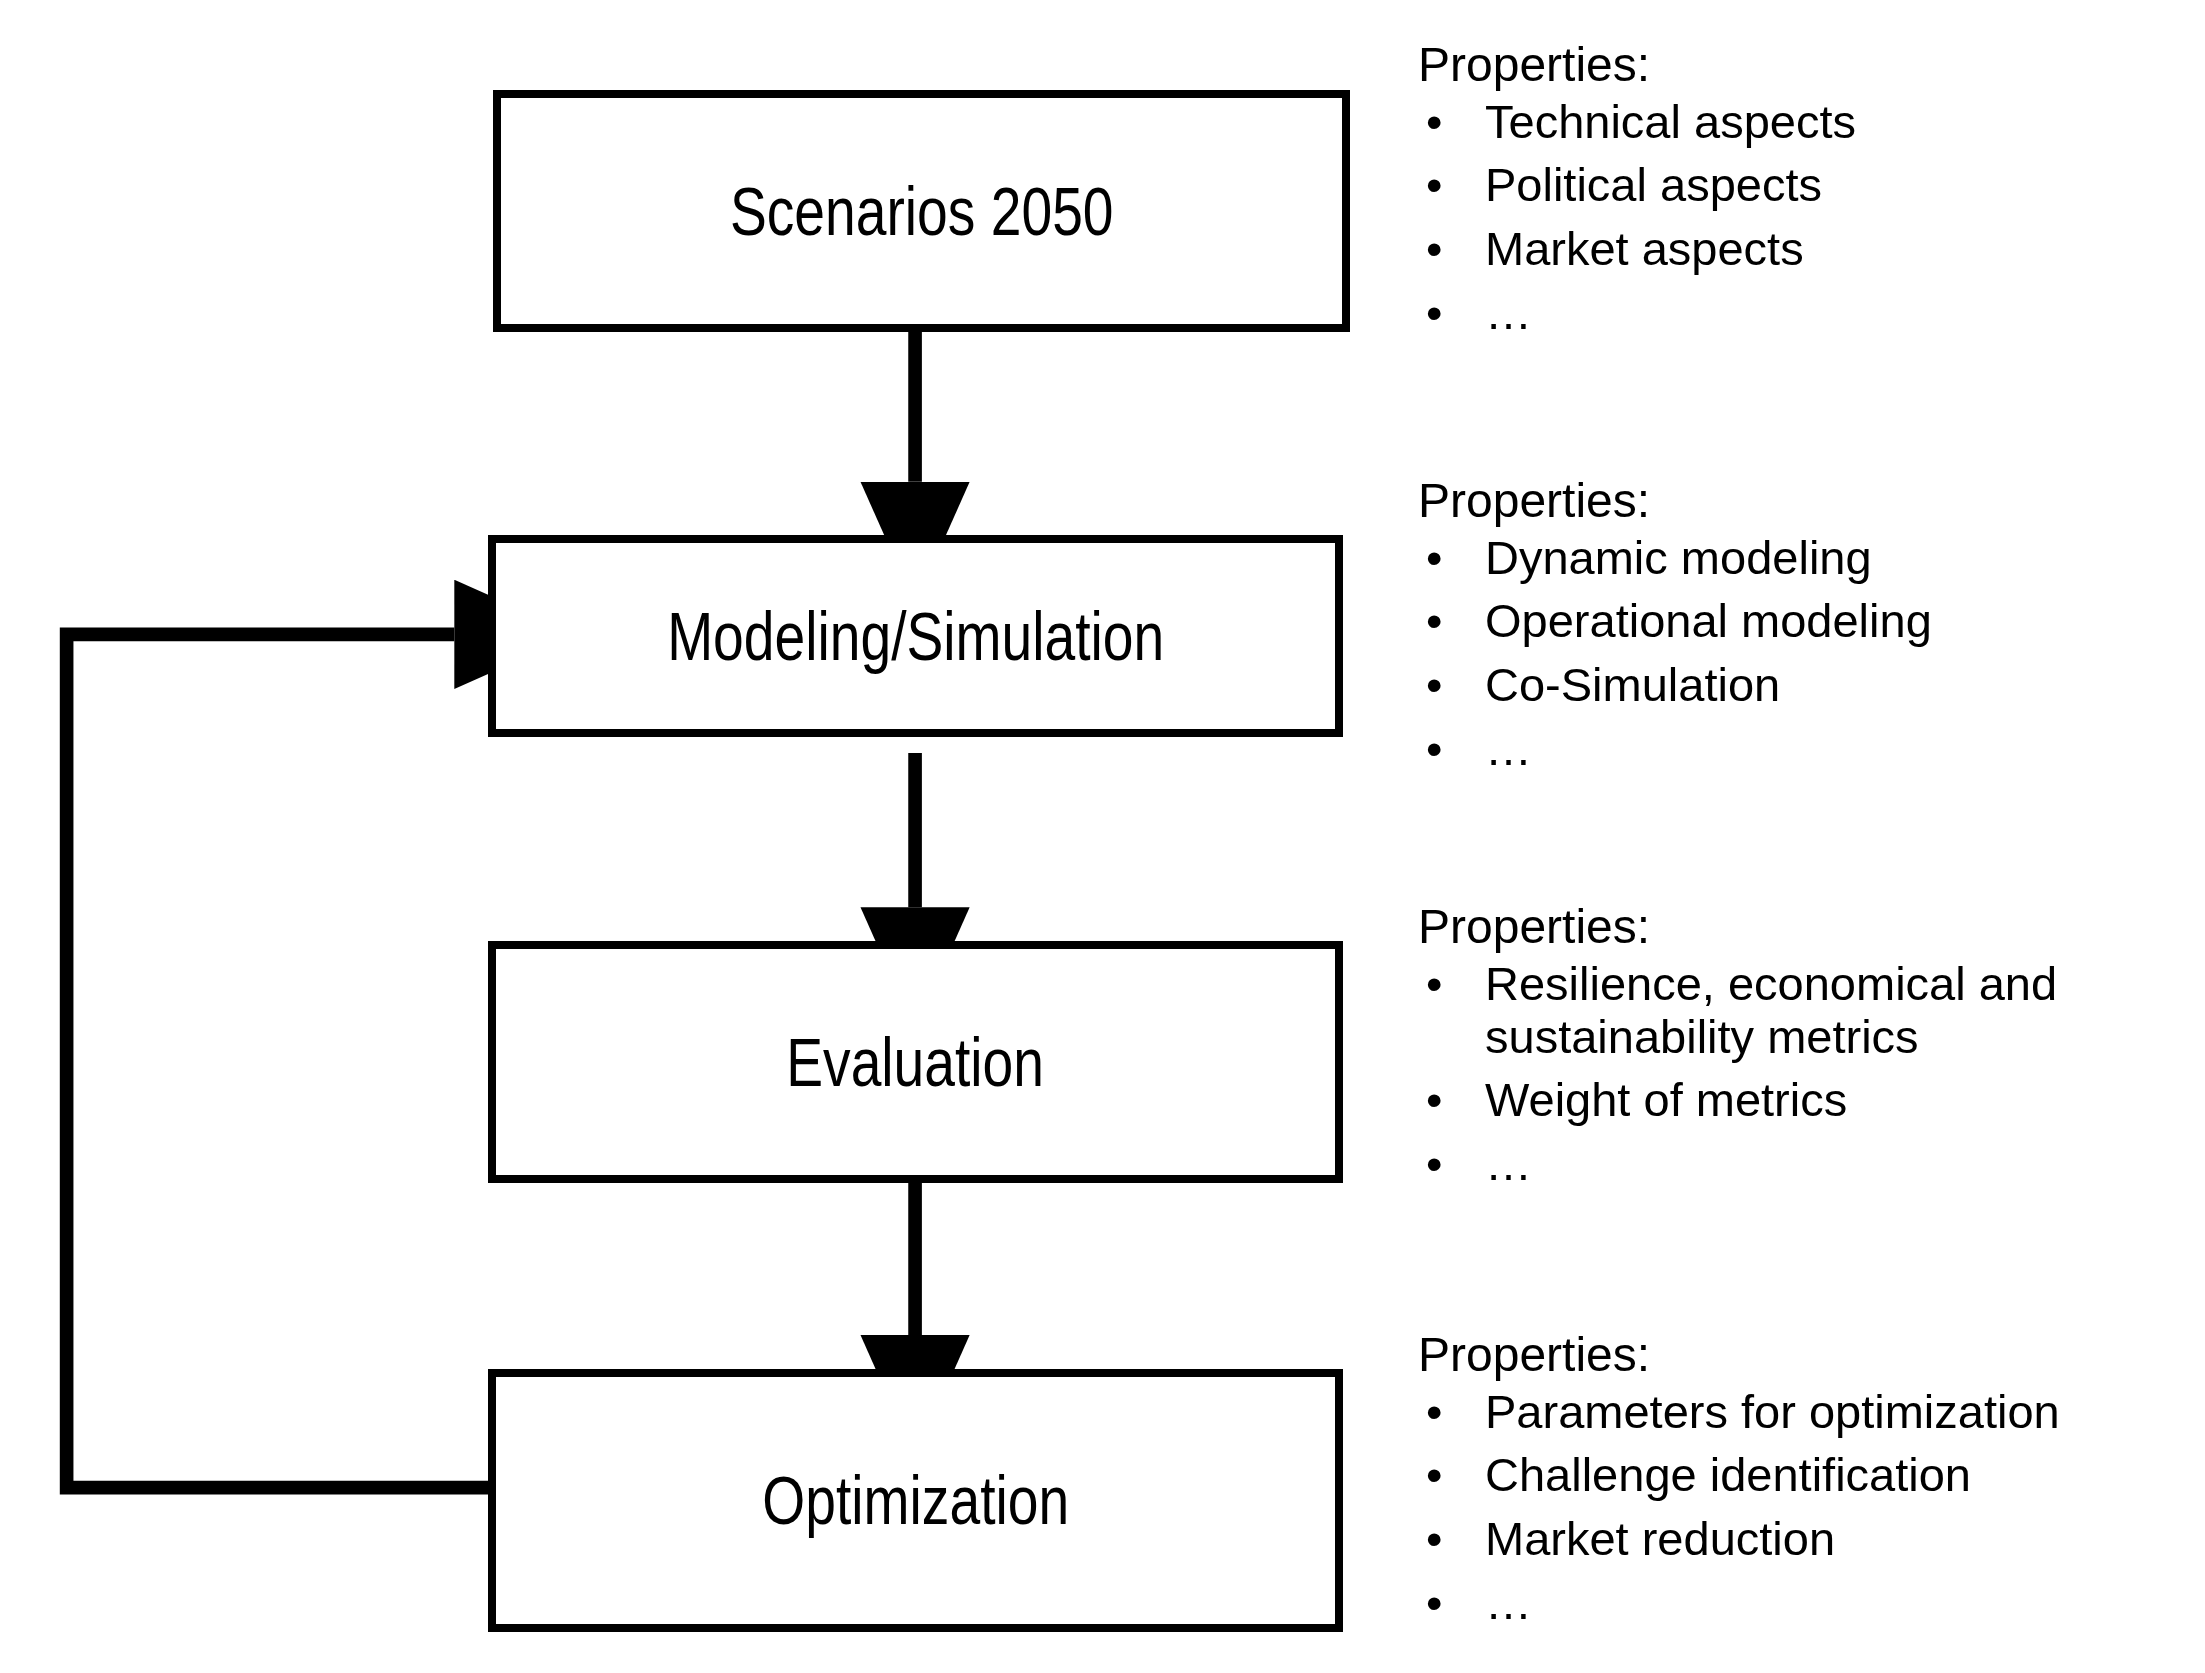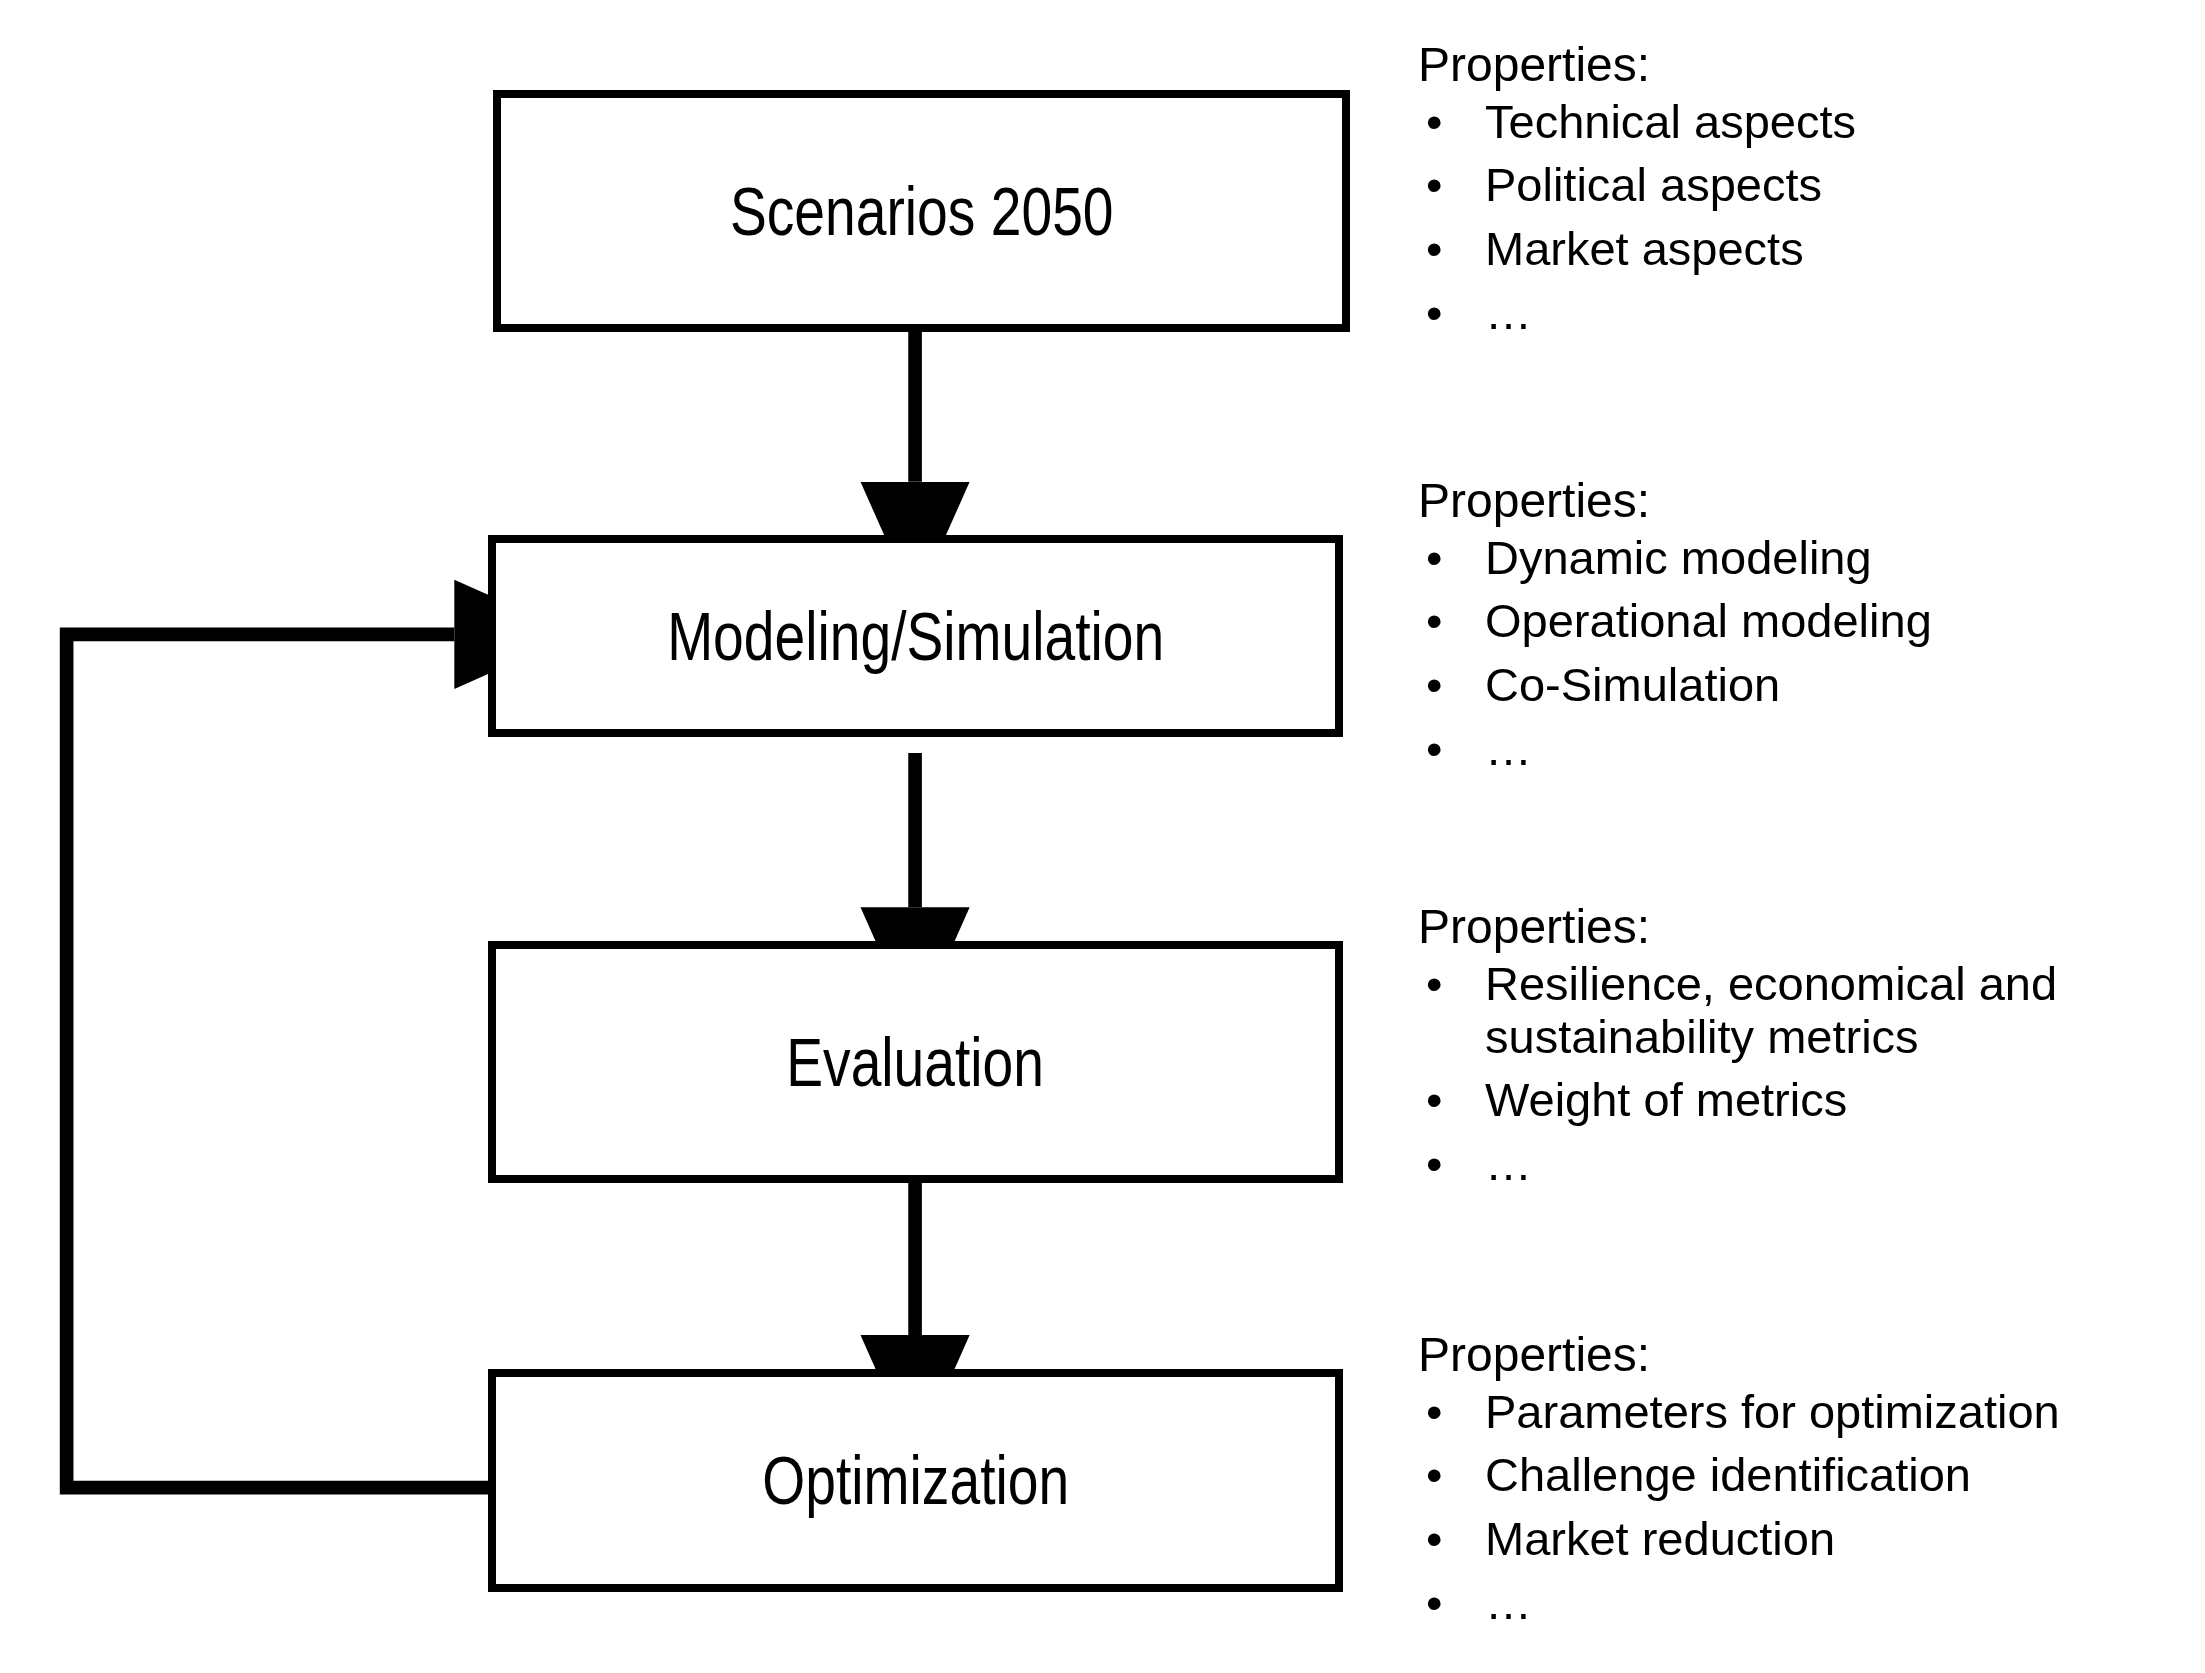--- a/index.html
+++ b/index.html
@@ -49,21 +49,21 @@
     font-weight: 400;
     color: #000000;
     white-space: nowrap;
     transform: scaleX(0.80);
     transform-origin: center center;
   }
 
   #box-scenarios    { left: 486px;  top: 90px;  width: 857px; height: 242px; margin-left: 7px; }
   #box-modeling     { left: 488px;  top: 535px;  width: 855px; height: 202px; }
   #box-evaluation   { left: 488px;  top: 941px; width: 855px; height: 242px; }
-  #box-optimization { left: 488px;  top: 1369px; width: 855px; height: 223px; }
+  #box-optimization { left: 488px;  top: 1369px; width: 855px; height: 263px; }
 
   
   .properties-block {
     position: absolute;
     left: 1418px;
     width: 771px;
   }
   #props-block-0 { top: 39px; }
   #props-block-1 { top: 475px; }
   #props-block-2 { top: 901px; }

